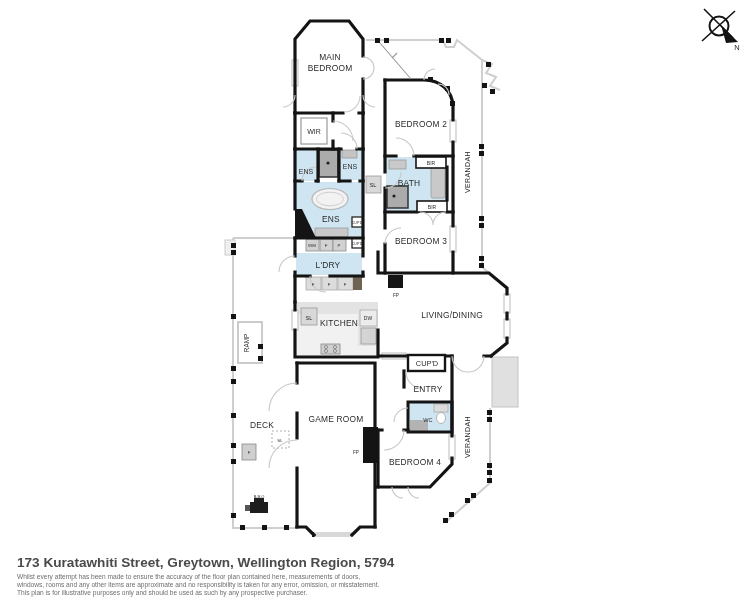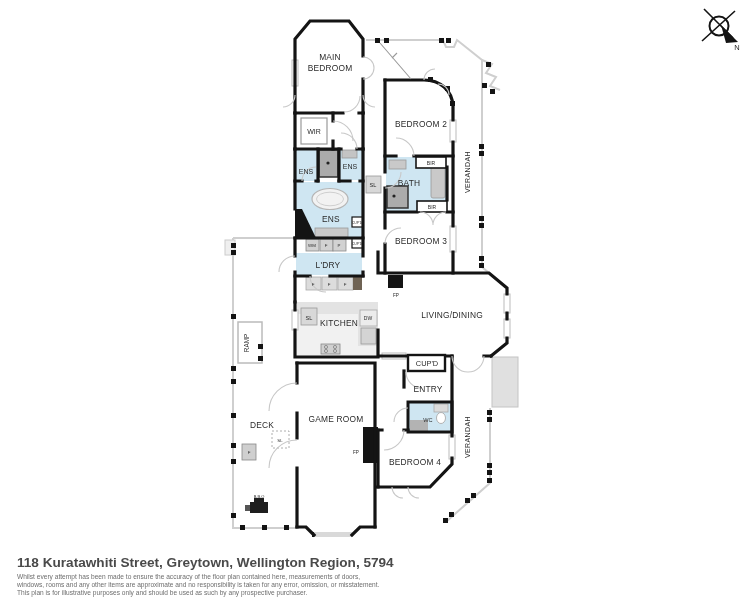--- a/index.html
+++ b/index.html
@@ -254,20 +254,20 @@
   </g>
 
   <g>
     <circle cx="719" cy="26" r="9.5" fill="none" stroke="#141414" stroke-width="2"></circle>
     <path d="M704,9 L733,38 M735,11 L702,41" stroke="#141414" stroke-width="1.6" fill="none"></path>
     <path d="M721,25 L738,42 L726,43 Z" fill="#141414"></path>
     <text x="737" y="50" style="font-size:7.5px" text-anchor="middle">N</text>
   </g>
 </svg>
 
-<div class="title">118 Kuratawhiti Street, Greytown, Wellington Region, 5794</div>
+<div class="title">173 Kuratawhiti Street, Greytown, Wellington Region, 5794</div>
 <div class="disclaimer">
   <div>Whilst every attempt has been made to ensure the accuracy of the floor plan contained here, measurements of doors,</div>
   <div>windows, rooms and any other items are approximate and no responsibility is taken for any error, omission, or misstatement.</div>
   <div>This plan is for illustrative purposes only and should be used as such by any prospective purchaser.</div>
 </div>
 
 </div>
 
 </body></html>

